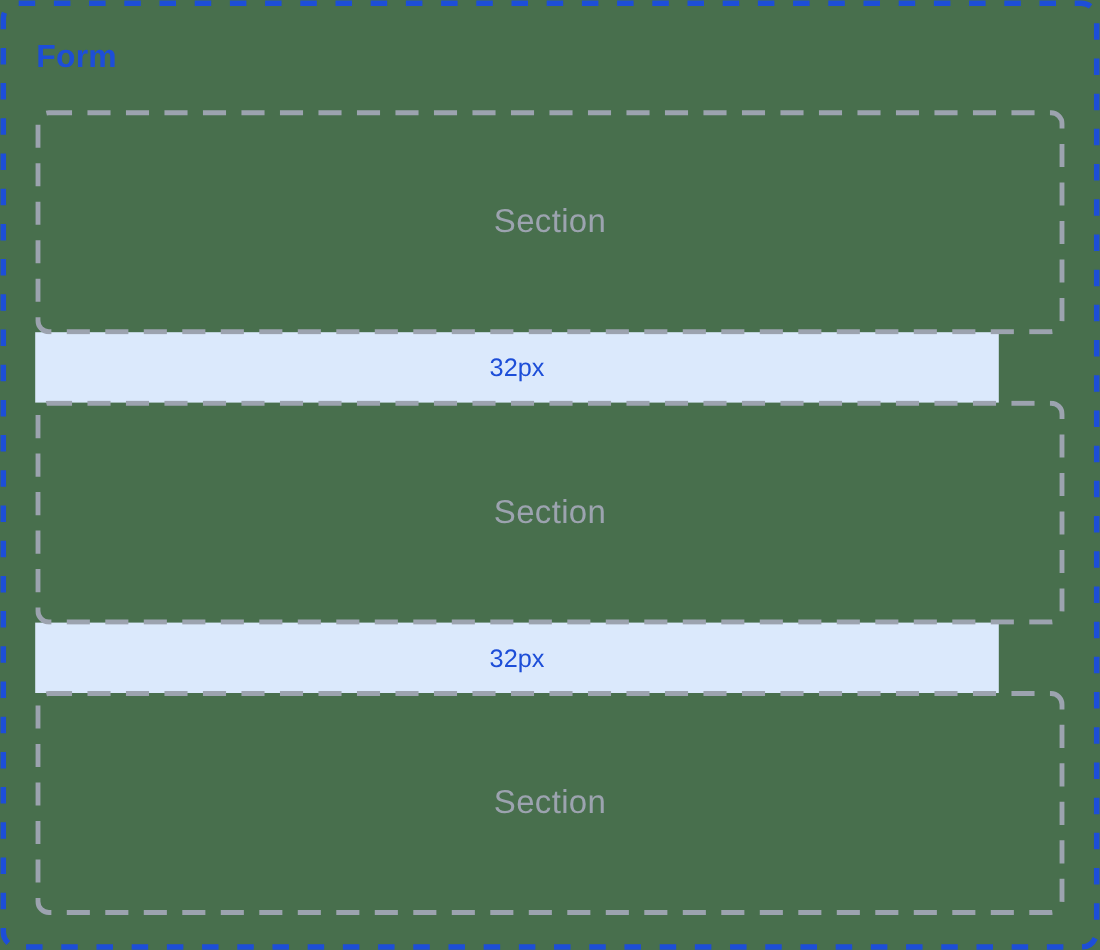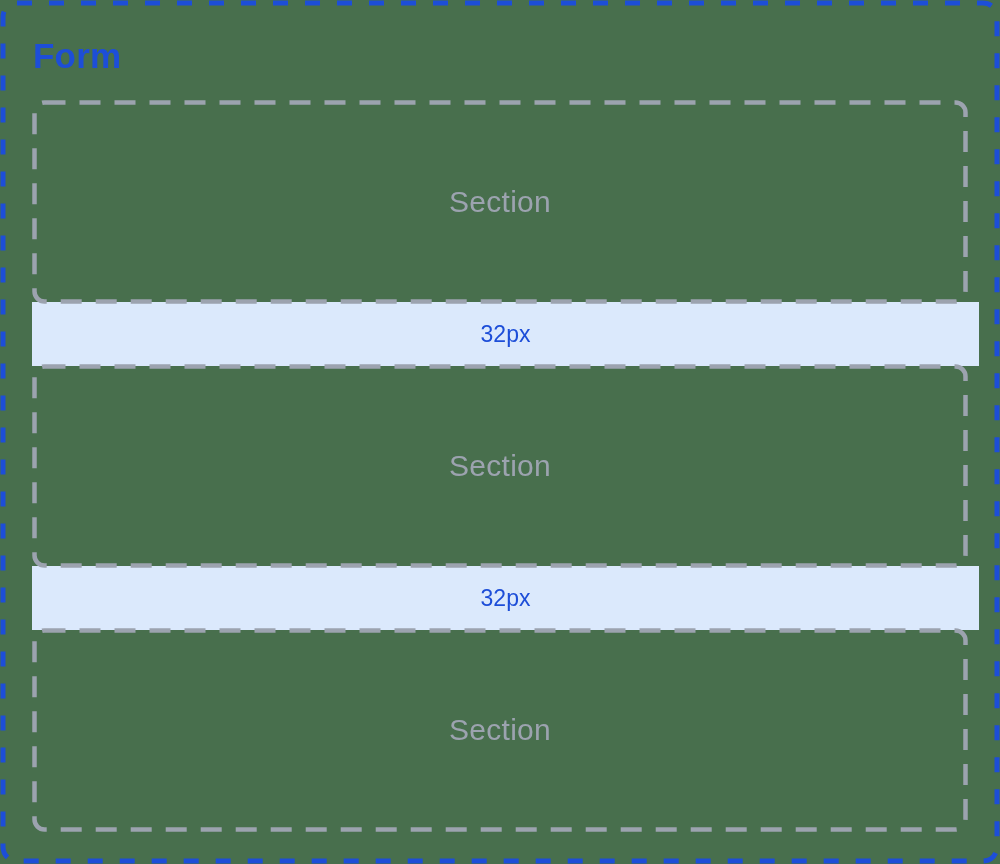--- a/index.html
+++ b/index.html
@@ -29,30 +29,30 @@
   .blue-rect {
     fill: none;
     stroke: var(--accent-blue, #1D4ED8);
     stroke-width: 5;
     stroke-dasharray: 15 17;
   }
   .form-label {
     position: absolute;
     left: 33px;
     top: 36px;
-    font-size: 35px;
+    font-size: 29px;
     font-weight: bold;
     color: var(--accent-blue, #1D4ED8);
     letter-spacing: 0.2px;
   }
   
   .spacer {
     position: absolute;
     left: 32px;
-    width: 947px;
+    width: 876px;
     height: 64px;
     background: var(--spacer-bg, #DBEAFE);
     display: flex;
     align-items: center;
     justify-content: center;
     z-index: 1;
     text-align: center;
   }
   .spacer-1 { top: 302px; }
   .spacer-2 { top: 566px; }

